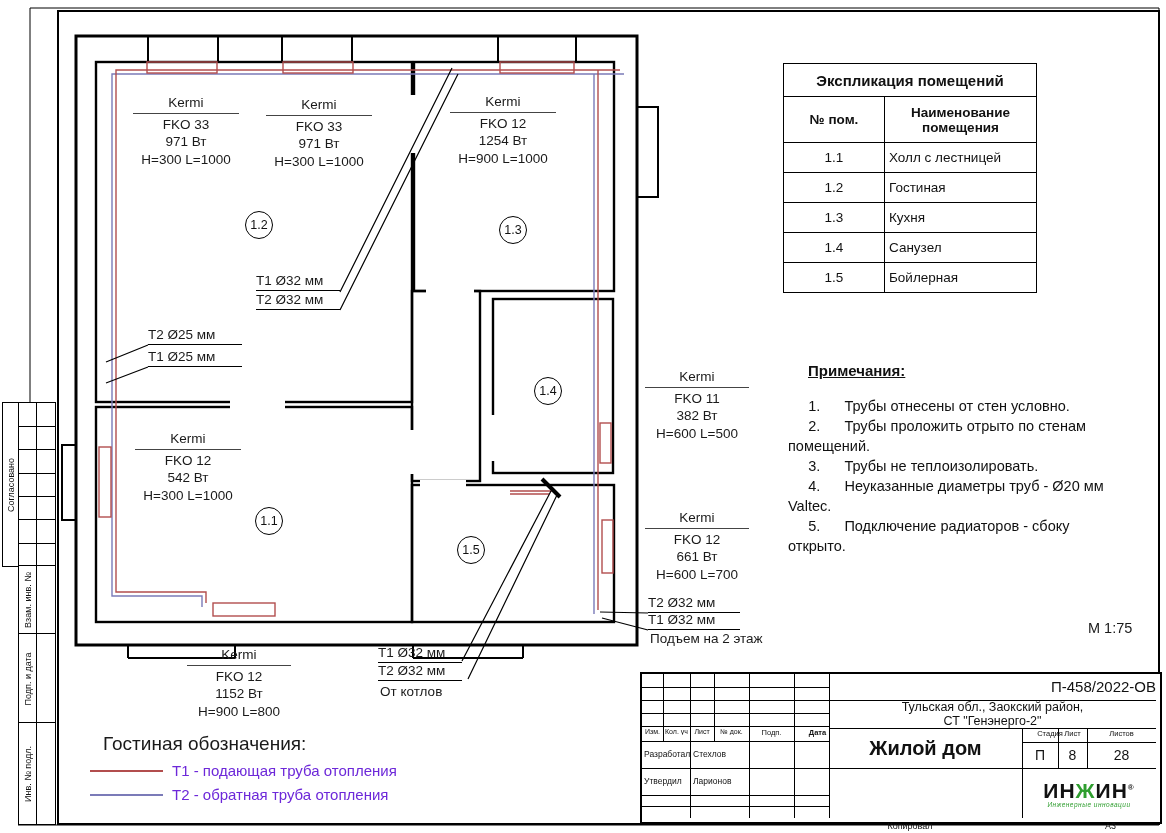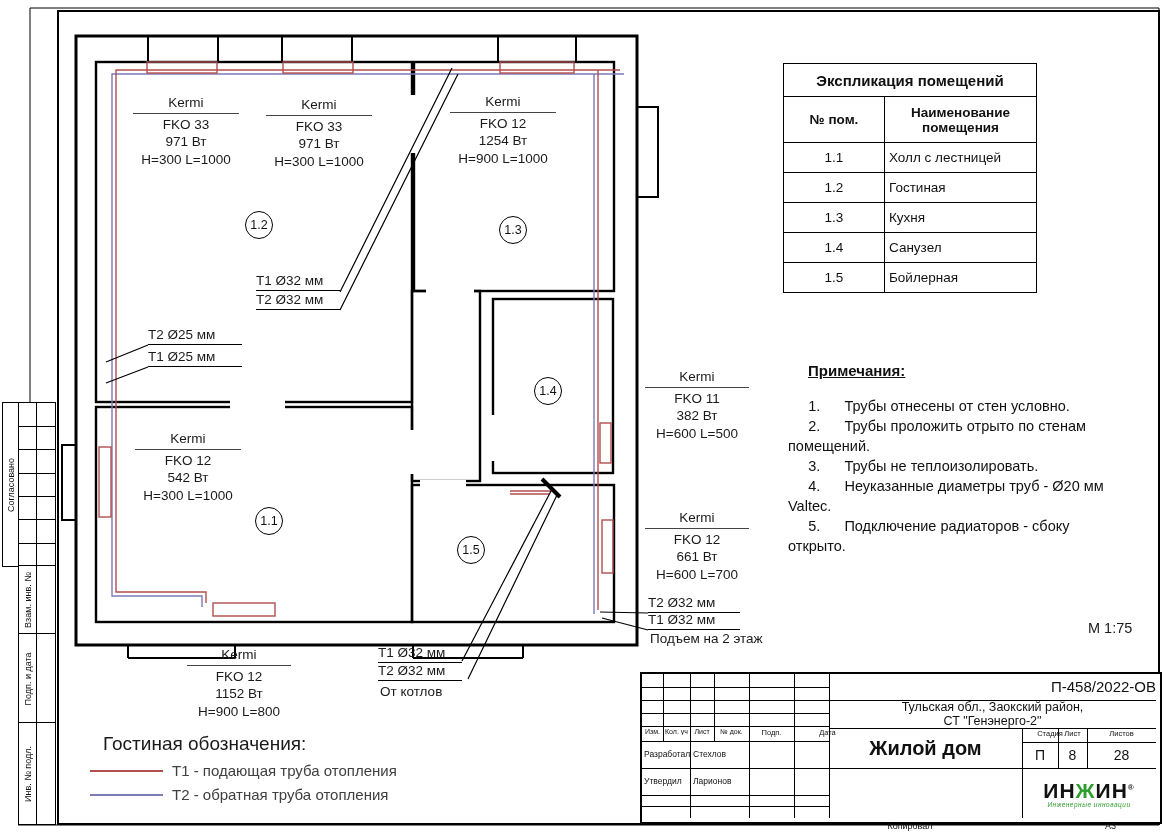--- a/index.html
+++ b/index.html
@@ -13,21 +13,21 @@
   .rl-rule{height:0;border-top:1px solid #444;margin:1px 0 2px 0;}
   
   .plbl{position:absolute;font-size:13.5px;line-height:15px;border-bottom:1px solid #000;padding-bottom:2px;color:#1a1a1a;}
   .ptxt{position:absolute;font-size:13.5px;color:#1a1a1a;}
   
   .roomc{position:absolute;width:26px;height:26px;border:1.3px solid #000;border-radius:50%;
          text-align:center;line-height:26px;font-size:12.5px;background:#fff;}
   
   .leg-title{position:absolute;font-size:19px;color:#1a1a1a;}
   .leg-line{position:absolute;height:2px;}
-  .leg-txt{position:absolute;font-size:15px;color:#404040;}
+  .leg-txt{position:absolute;font-size:15px;color:#6d28d9;}
   
   .expl{position:absolute;left:783px;top:63px;border-collapse:collapse;table-layout:fixed;background:#fff;}
   .expl td{border:1.4px solid #000;font-size:13.5px;padding:0 4px;background:#fff;}
   .expl .t-title{font-weight:bold;font-size:15px;text-align:center;height:32px;margin-top:8px;}
   .expl .t-h{font-weight:bold;text-align:center;height:45px;}
   .expl .c-num{text-align:center;width:92px;height:29px;}
   .expl .c-name{width:143px;}
   
   .notes-title{position:absolute;font-weight:bold;font-size:15px;text-decoration:underline;}
   .notes-body{position:absolute;font-size:14.5px;line-height:20px;white-space:pre-wrap;width:360px;}
@@ -260,21 +260,21 @@
     <div class="v" style="left:380px;top:54px;height:90px;"></div>
     <div class="v" style="left:416px;top:54px;height:40px;"></div>
     <div class="v" style="left:445px;top:54px;height:40px;"></div>
     <div class="h" style="left:380px;top:68px;width:134px;"></div>
 
     <div class="scell tiny" style="left:0;top:54px;width:21px;">Изм.</div>
     <div class="scell tiny" style="left:21px;top:54px;width:27px;">Кол. уч</div>
     <div class="scell tiny" style="left:48px;top:54px;width:24px;">Лист</div>
     <div class="scell tiny" style="left:72px;top:54px;width:35px;">№ док.</div>
     <div class="scell tiny2" style="left:107px;top:54px;width:45px;">Подп.</div>
-    <div class="scell tiny2" style="left:168px;top:54px;width:35px;">Дата</div>
+    <div class="scell tiny2" style="left:158px;top:54px;width:35px;font-weight:bold;">Дата</div>
 
     <div class="scell role" style="left:2px;top:67px;width:46px;height:27px;">Разработал</div>
     <div class="scell role" style="left:51px;top:67px;width:55px;height:27px;">Стехлов</div>
     <div class="scell role" style="left:2px;top:94px;width:46px;height:27px;">Утвердил</div>
     <div class="scell role" style="left:51px;top:94px;width:55px;height:27px;">Ларионов</div>
 
     <div class="scell docnum" style="left:187px;top:0;width:327px;height:26px;">П-458/2022-ОВ</div>
     <div class="scell loc" style="left:187px;top:26px;width:327px;height:28px;">Тульская обл., Заокский район,
 СТ "Генэнерго-2"</div>
     <div class="scell obj" style="left:187px;top:54px;width:193px;height:40px;">Жилой дом</div>

